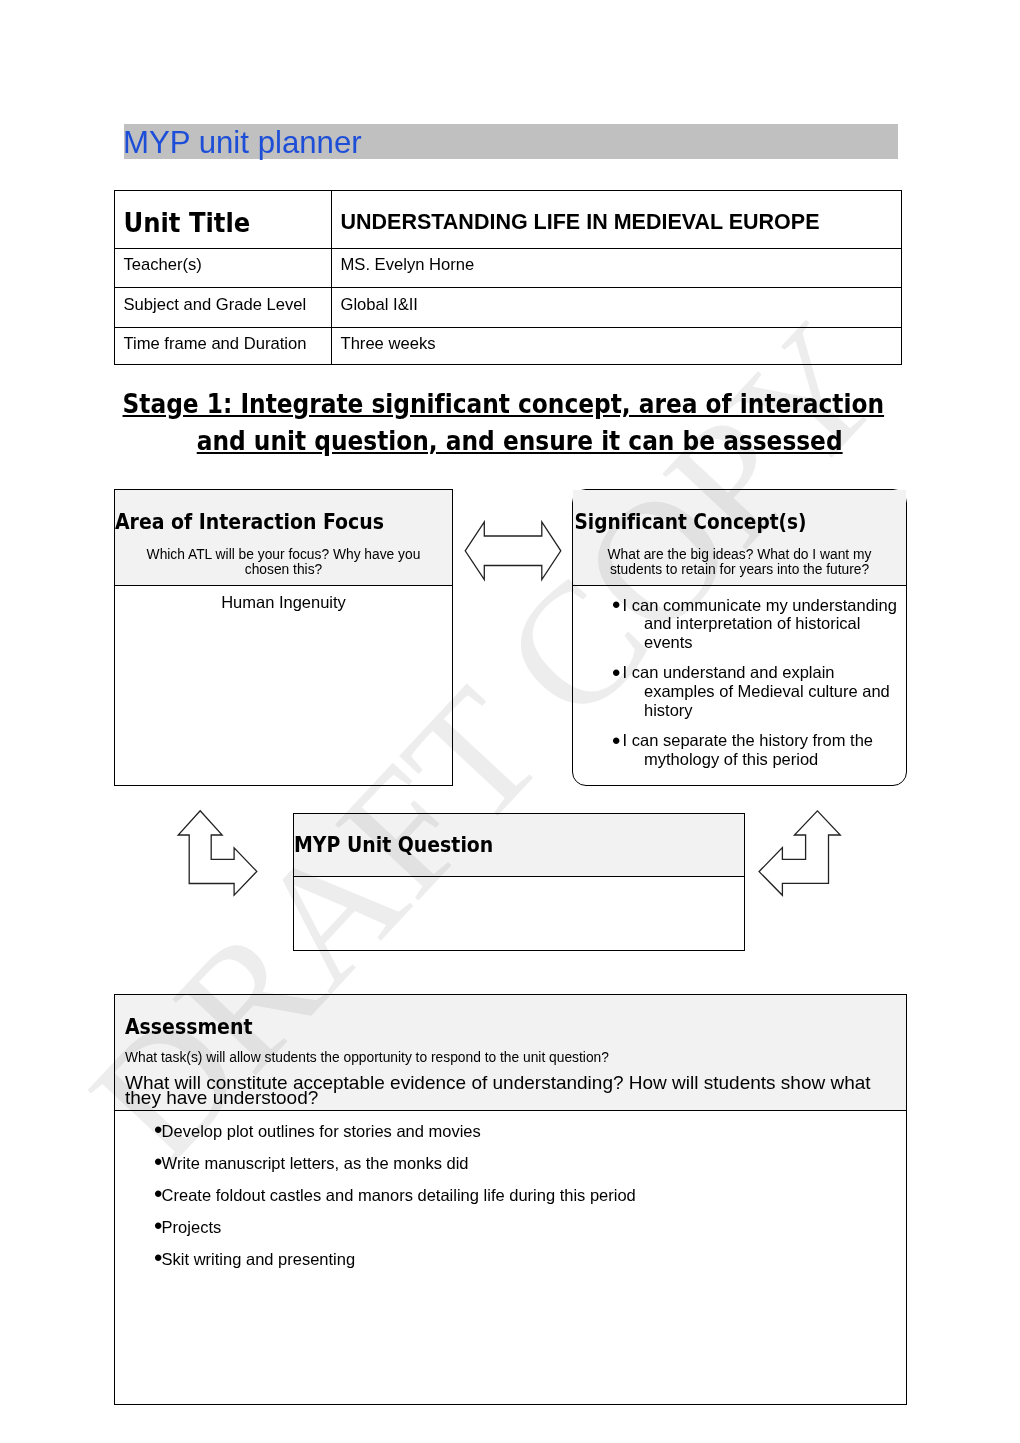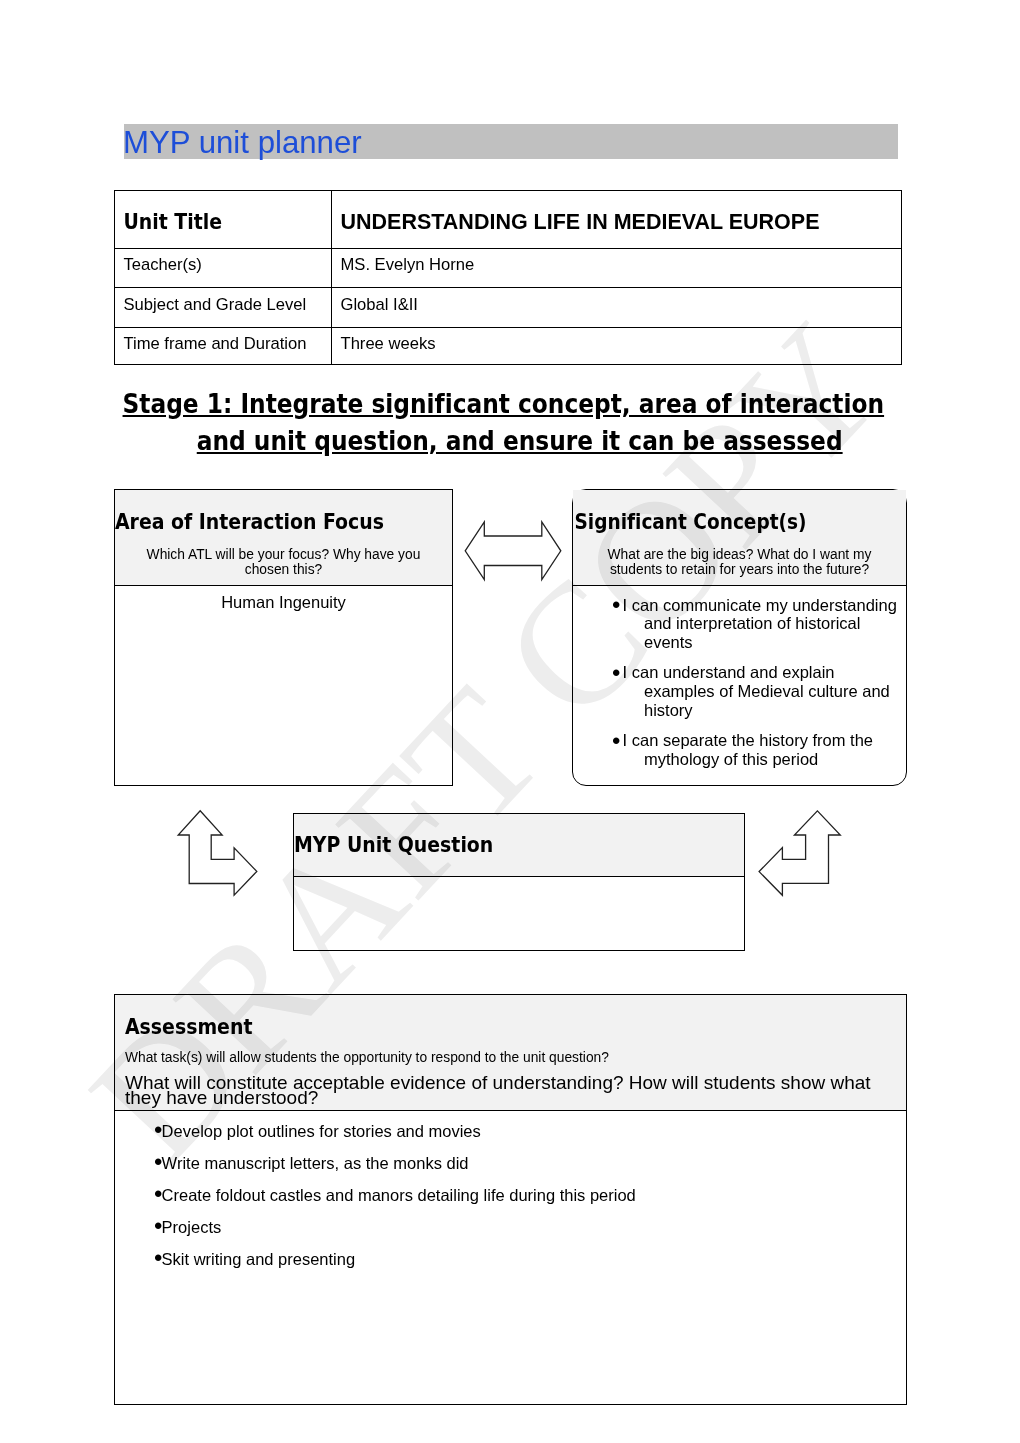--- a/index.html
+++ b/index.html
@@ -27,21 +27,21 @@
   .it-label{width:216px;}
   .it-label>span,.it-value>span{display:block;padding-left:8.5px;}
   .r1{height:57.5px;}
   .r2{height:39.5px;}
   .r3{height:39.6px;}
   .r4{height:37px;}
   .r1 td>span{padding-top:21px;}
   .r2 td>span{padding-top:7px;}
   .r3 td>span{padding-top:8px;}
   .r4 td>span{padding-top:7px;}
-  .lab18{font-size:21px;line-height:21px;}
+  .lab18{font-size:27px;line-height:21px;}
   .val21{font-family:"Liberation Sans",sans-serif;font-weight:bold;font-size:21.5px;line-height:21px;}
   .t165{font-size:16.6px;line-height:18px;}
 
   
   #stage-heading{left:114px;top:386px;width:792px;text-align:center;
      font-size:25.9px;line-height:37px;text-decoration:underline;}
   #stage-heading .l1{position:relative;left:-6.7px;}
   #stage-heading .l2{position:relative;left:9.7px;}
 
   

